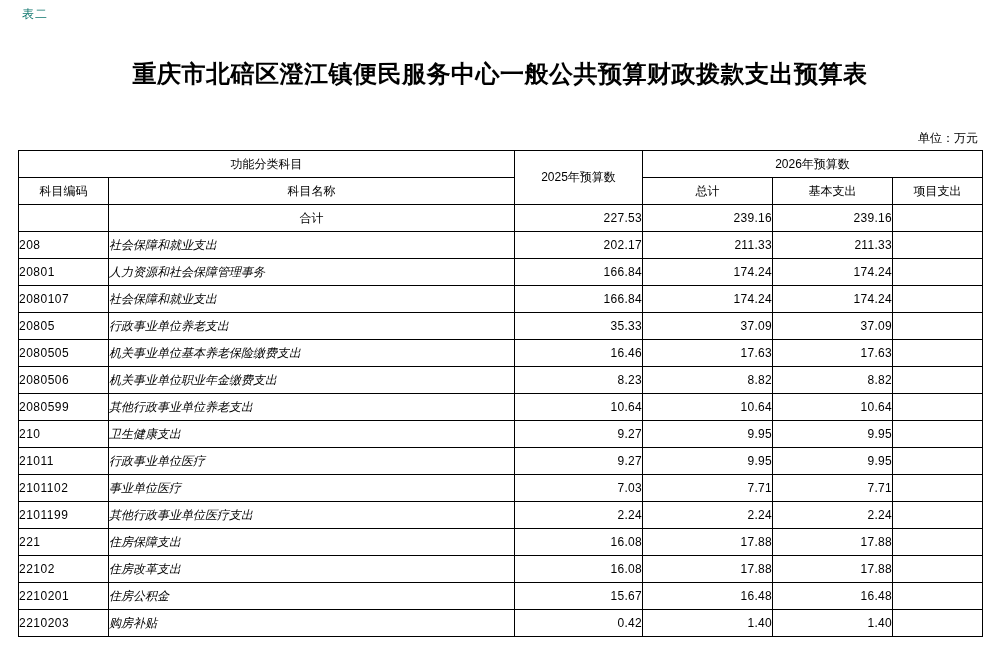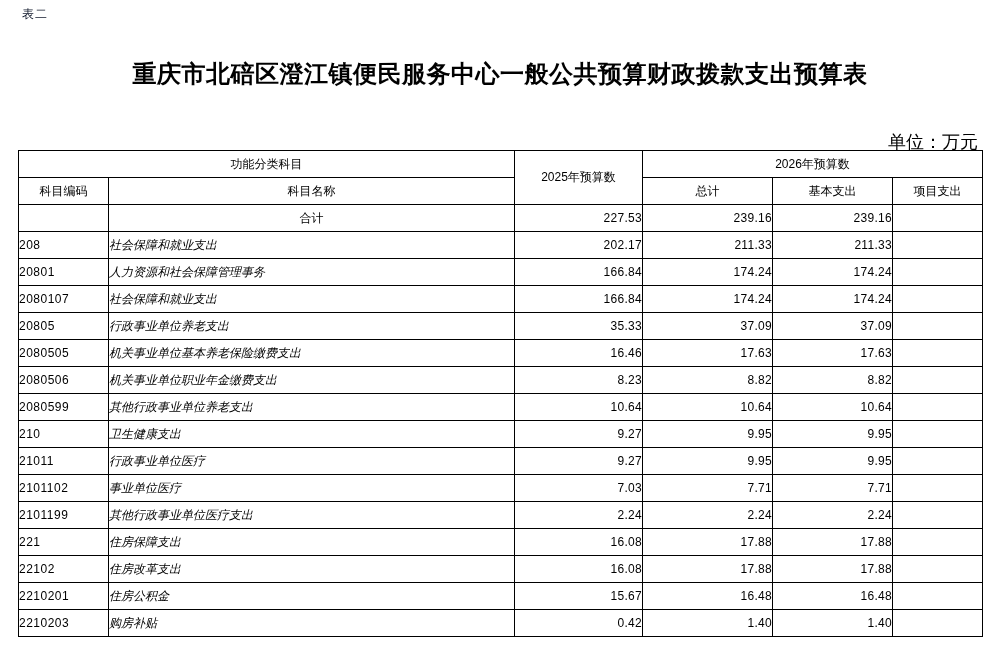--- a/index.html
+++ b/index.html
@@ -20,39 +20,39 @@
     height: 660px;
     position: relative;
     box-sizing: border-box;
   }
   .sheet-label {
     position: absolute;
     left: 22px;
     top: 6px;
     font-size: 12px;
     font-family: "Liberation Serif", "DejaVu Serif", serif;
-    color: #0f172a;
+    color: #0f766e;
     letter-spacing: 1px;
   }
   .doc-title {
     position: absolute;
     left: 0;
     right: 0;
     top: 58px;
     text-align: center;
     font-size: 24px;
     font-weight: bold;
     font-family: "Liberation Serif", "DejaVu Serif", serif;
     letter-spacing: 0.5px;
   }
   .unit-note {
     position: absolute;
     right: 22px;
     top: 130px;
-    font-size: 18px;
+    font-size: 12px;
     font-family: "Liberation Serif", "DejaVu Serif", serif;
   }
   table.budget {
     position: absolute;
     left: 18px;
     top: 150px;
     width: 964px;
     border-collapse: collapse;
     table-layout: fixed;
     font-size: 12px;

